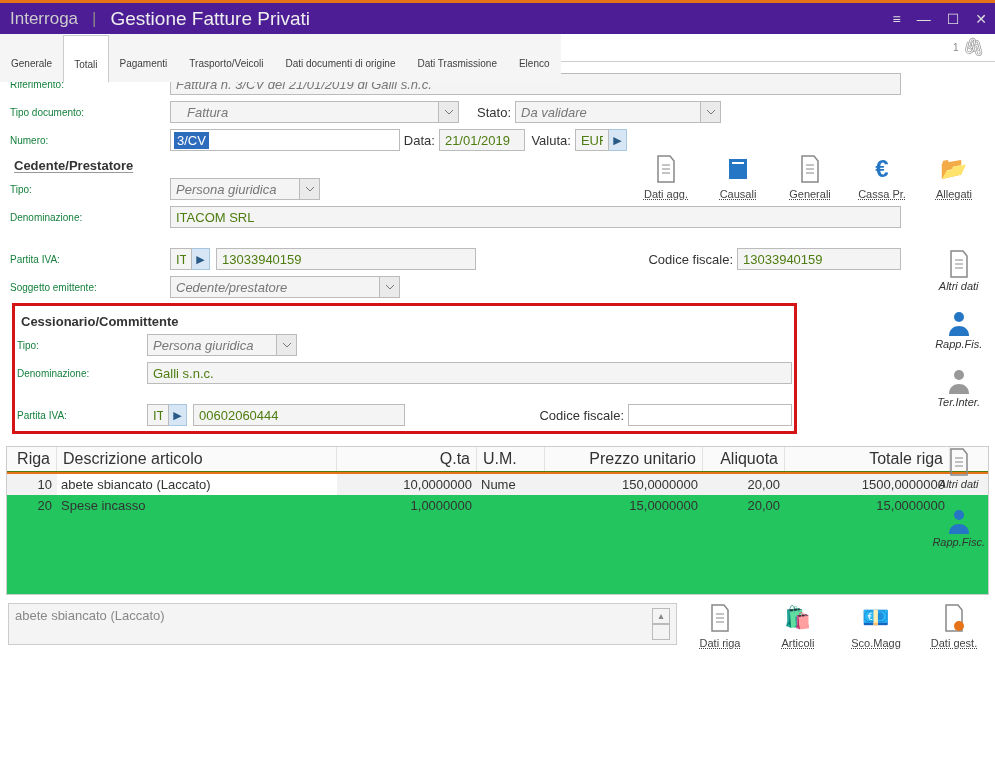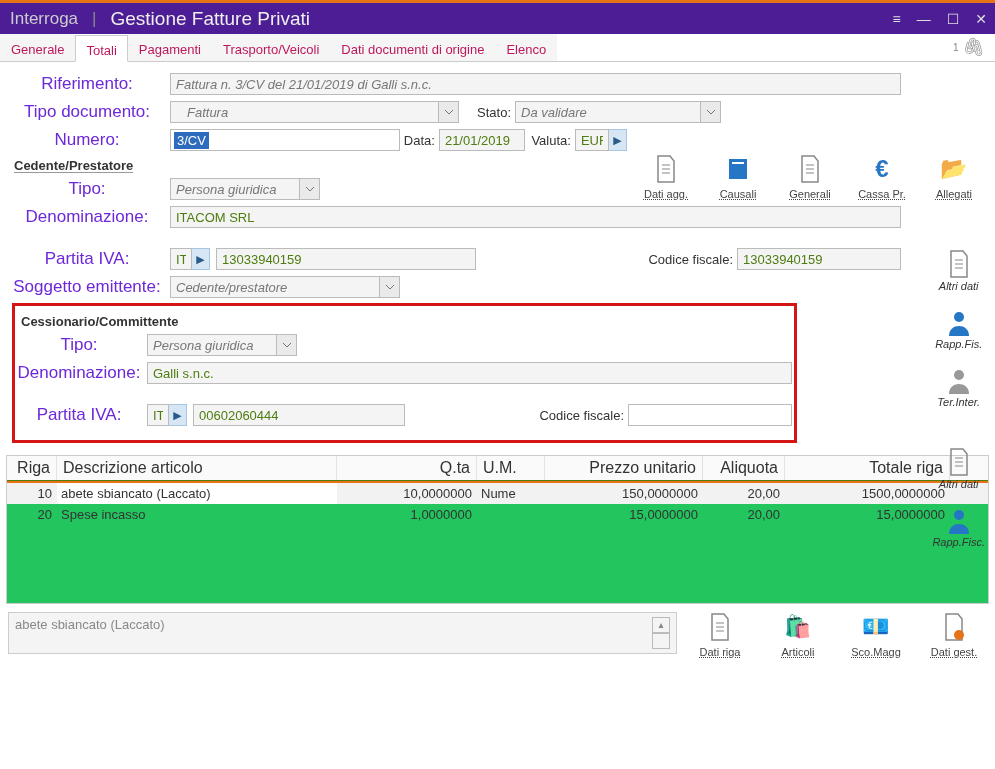--- a/index.html
+++ b/index.html
@@ -4,43 +4,43 @@
 <style>
   * { box-sizing: border-box; margin: 0; padding: 0; }
   body { font-family: "Segoe UI", Tahoma, sans-serif; font-size: 13px; background: #fff; width: 995px; height: 769px; overflow: hidden; color: #333; }
   .titlebar { background: #4c1d95; color: #ddd; height: 34px; display: flex; align-items: center; padding: 0 10px; border-top: 3px solid #e67317; position: relative; }
   .titlebar .mode { font-size: 17px; font-weight: 300; color: #ccc; }
   .titlebar .sep { margin: 0 14px; color: #888; font-size: 17px; }
   .titlebar .title { font-size: 19px; font-weight: 300; color: #eee; }
   .titlebar .controls { position: absolute; right: 8px; display: flex; gap: 16px; align-items: center; }
   .titlebar .controls span { color: #ddd; font-size: 14px; cursor: pointer; }
   .tabbar { display: flex; border-bottom: 1px solid #ccc; background: #fff; height: 28px; align-items: stretch; position: relative; }
-  .tabbar .tab { padding: 7px 10px; font-size: 13px; color: #be185d; border: 1px solid transparent; cursor: pointer; background: #f5f5f5; border-right-color:transparent; }
+  .tabbar .tab { padding: 23px 10px; font-size: 10px; color: #404040; border: 1px solid transparent; cursor: pointer; background: #f5f5f5; border-right-color:transparent; }
   .tabbar .tab.active { background: #fff; border: 1px solid #ccc; border-bottom-color: #fff; position: relative; top: 1px; }
   .tabbar .tab:first-child { }
   .tabbar .clip { position: absolute; right: 10px; top: 2px; color: #888; }
   .tabbar .clip .count { font-size: 10px; position: relative; top:-2px; }
   .form-area { padding: 6px 10px; }
   .row { display: flex; align-items: center; margin: 4px 0; min-height:24px; }
-  .lbl { width: 160px; text-align: center; padding-right: 6px; color: #6d28d9; font-size: 17px; }
+  .lbl { width: 160px; text-align: left; padding-right: 6px; color: #15803d; font-size: 10px; }
   input.tb, .tb { height: 22px; border: 1px solid #bbb; background: #f4f4f4; color: #777; font-style: italic; padding: 2px 5px; font-size: 13px; }
   input.tb.normal { font-style: normal; color:#4d7c0f; }
   .tb.white { background: #fff; color:#333; font-style: normal; }
   .section-hdr { font-weight: bold; font-size: 13px; margin: 6px 0 2px 4px; text-decoration: underline; text-decoration-color:#999; text-underline-offset:2px; }
   .dropdown-arrow { display: inline-flex; align-items:center; justify-content:center; width:20px; height:22px; border:1px solid #bbb; border-left:none; background:#eaeaea; cursor:pointer; }
   .dropdown-arrow svg { width:10px; height:10px; }
   .lookup-btn { display:inline-flex; align-items:center; justify-content:center; width:18px; height:22px; background:#d6e6f5; border:1px solid #a9c6e0; border-left:none; color:#2a5a88; font-size:11px; cursor:pointer; }
   .icon-toolbar { position:absolute; right:16px; top:64px; display:flex; gap:22px; }
   .icon-stack { display:flex; flex-direction:column; align-items:center; gap:4px; cursor:pointer; width:50px; }
   .icon-stack .ico { width:26px; height:30px; display:flex; align-items:center; justify-content:center; }
   .icon-stack .cap { font-size:11px; text-decoration: underline dotted; color:#444; }
   .right-sidebar { position:absolute; right:10px; top:250px; display:flex; flex-direction:column; gap:18px; align-items:center; }
   .right-sidebar .sbitem { display:flex; flex-direction:column; align-items:center; cursor:pointer; }
   .right-sidebar .sbitem .cap { font-size:11px; color:#333; margin-top:2px;font-style:italic; }
-  .highlight-box { border:3px solid #d51515; padding:2px 2px 9px 2px; margin:2px 104px 2px 2px; }
+  .highlight-box { border:3px solid #d51515; padding:2px 2px 0 2px; margin:2px 104px 2px 2px; }
   .grid { margin: 4px 6px 2px 6px; border:1px solid #ccc; }
   .grid .ghdr { display:flex; background:#fafafa; border-bottom:1px solid #4d7c0f; font-size:16px; }
   .grid .ghdr > div { padding:3px 6px; border-right:1px solid #e3e3e3; }
   .grid .grow { display:flex; font-size:13px; }
   .grid .grow.stripe { background:#f2f2f2; }
   .grid .grow > div { padding:3px 4px; border-right:1px solid transparent; }
   .grid-accent { height:2px; background:#e67317; }
   .c-riga { width:50px; text-align:right; }
   .c-desc { width:280px; }
   .c-qta { width:140px; text-align:right; }
@@ -71,20 +71,21 @@
     <span>✕</span>
   </div>
 </div>
 
 <div class="tabbar">
   <div class="tab">Generale</div>
   <div class="tab active">Totali</div>
   <div class="tab">Pagamenti</div>
   <div class="tab">Trasporto/Veicoli</div>
   <div class="tab">Dati documenti di origine</div>
+  <div class="tab">Dati Trasmissione</div>
   <div class="tab">Elenco</div>
   <div class="clip">
     <span class="count">1</span>
     <span style="font-size:18px;color:#999;">🖇</span>
   </div>
 </div>
 
 <div class="icon-toolbar" style="top:154px;">
   <div class="icon-stack">
     <div class="ico">

